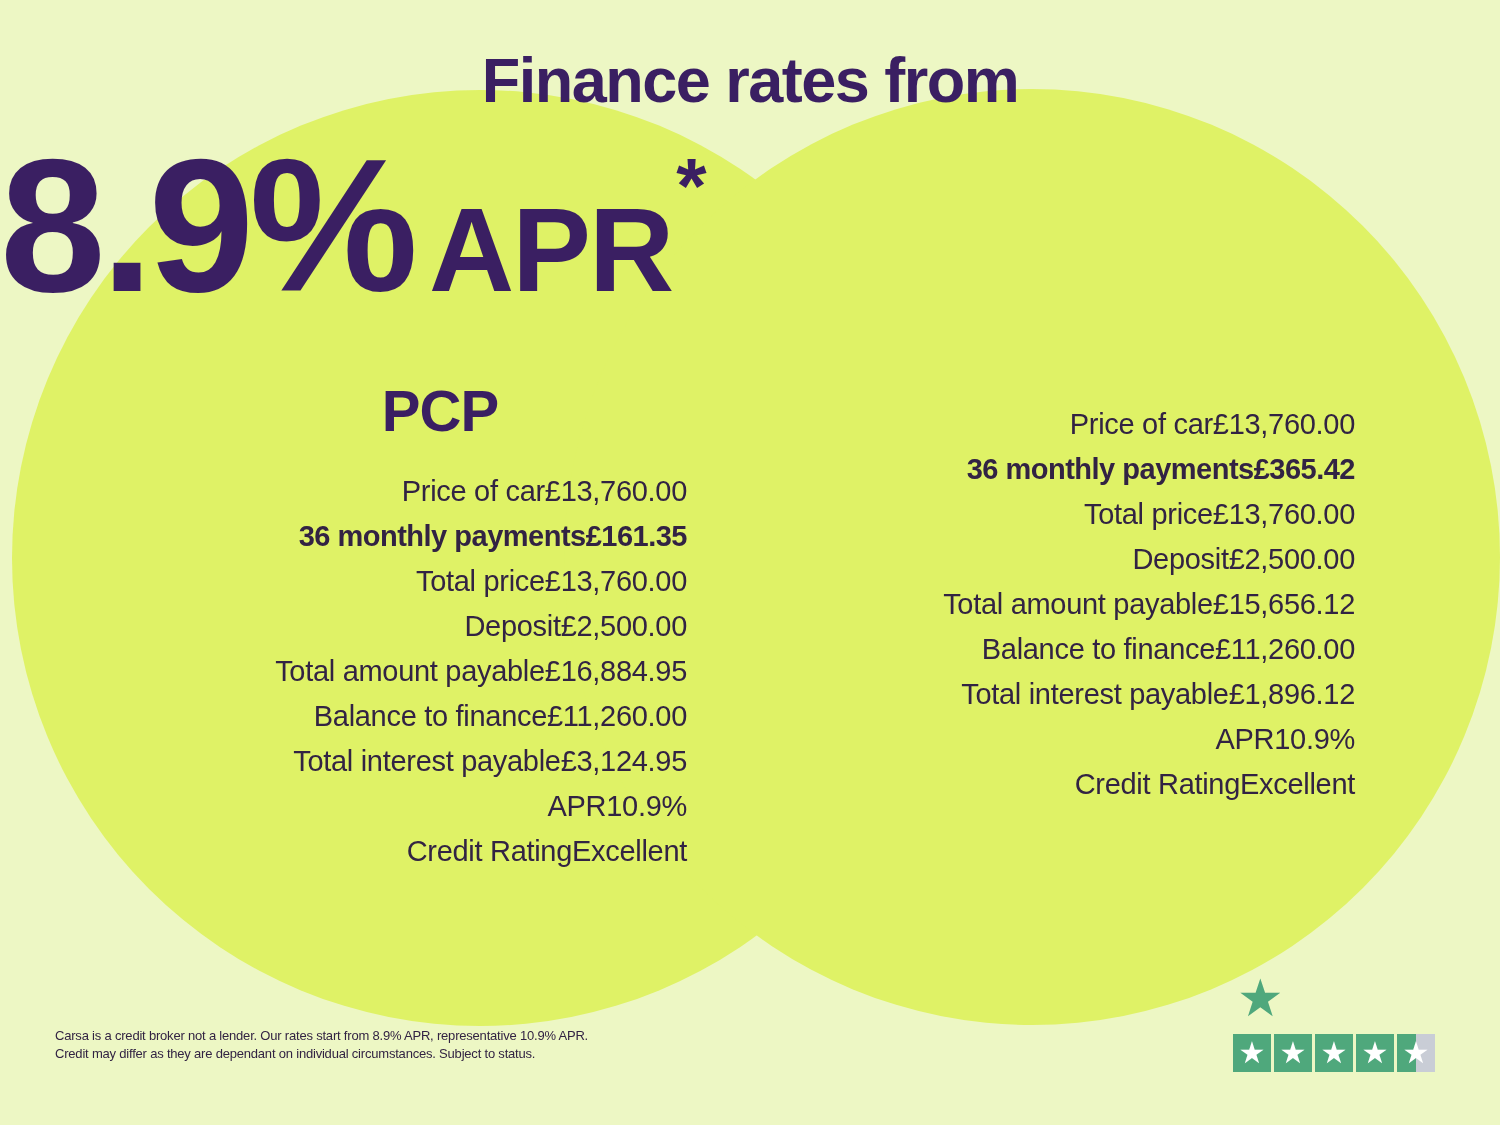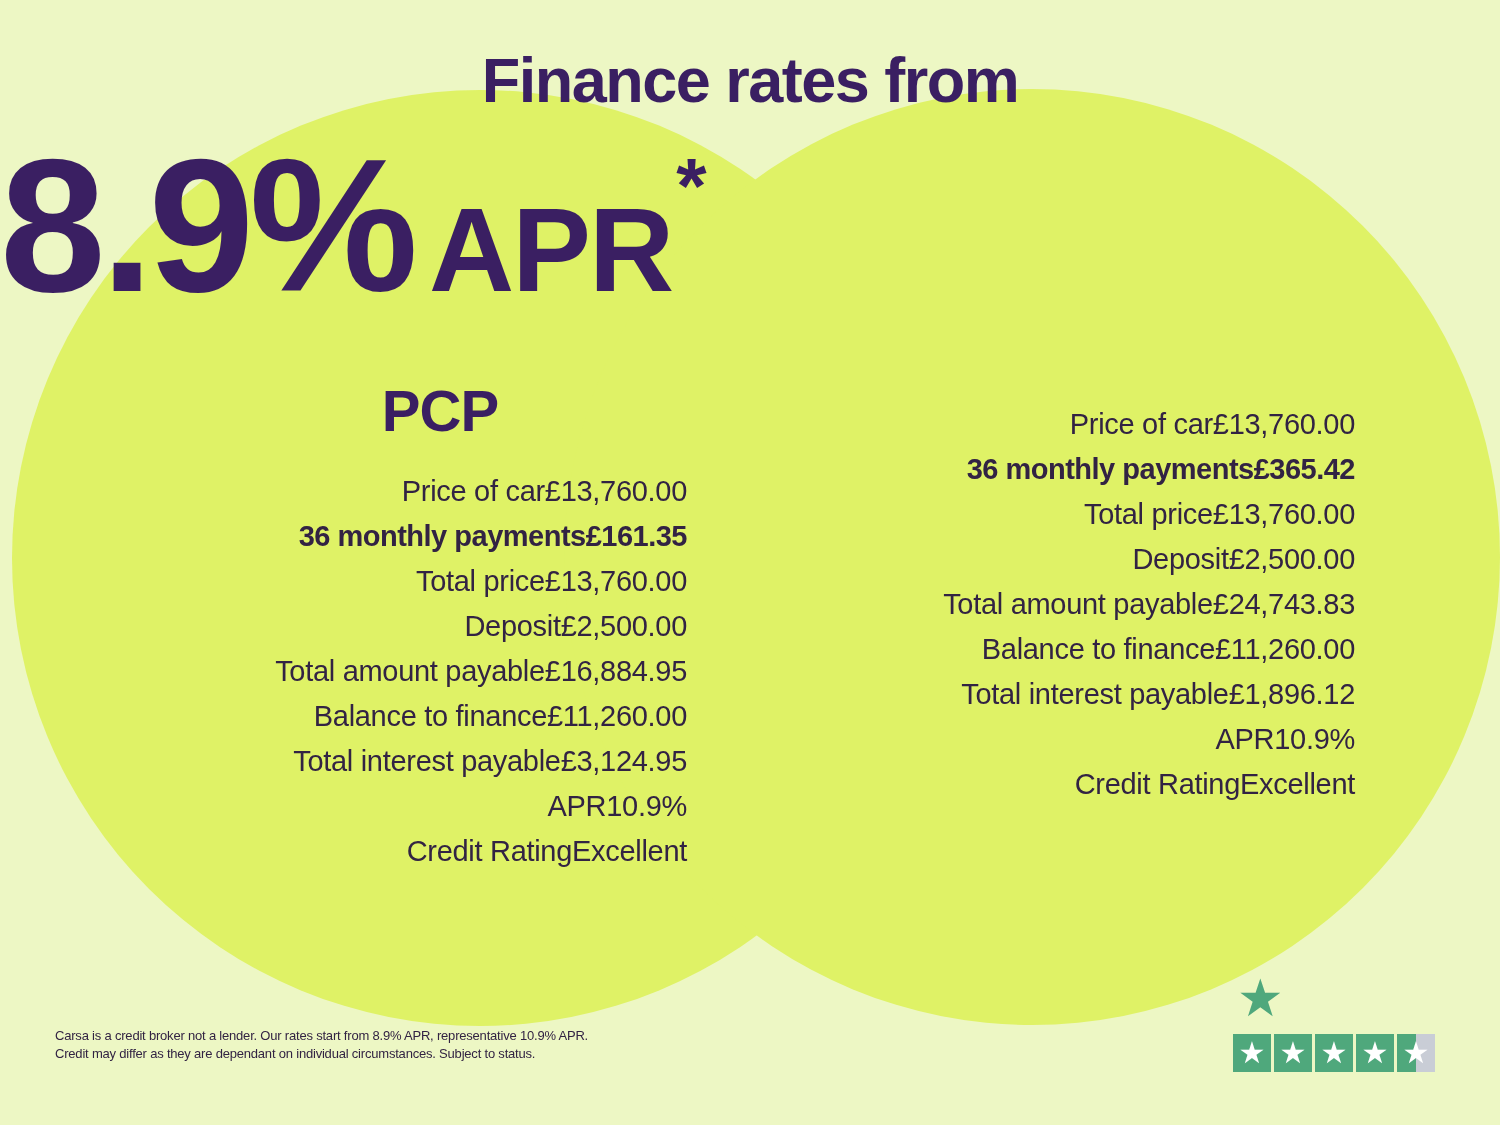--- a/index.html
+++ b/index.html
@@ -184,21 +184,21 @@
       <div class="row">
         <span class="lbl">Total price</span>
         <span class="val">£13,760.00</span>
       </div>
       <div class="row">
         <span class="lbl">Deposit</span>
         <span class="val">£2,500.00</span>
       </div>
       <div class="row">
         <span class="lbl">Total amount payable</span>
-        <span class="val">£24,743.83</span>
+        <span class="val">£15,656.12</span>
       </div>
       <div class="row">
         <span class="lbl">Balance to finance</span>
         <span class="val">£11,260.00</span>
       </div>
       <div class="row">
         <span class="lbl">Total interest payable</span>
         <span class="val">£1,896.12</span>
       </div>
       <div class="row">

